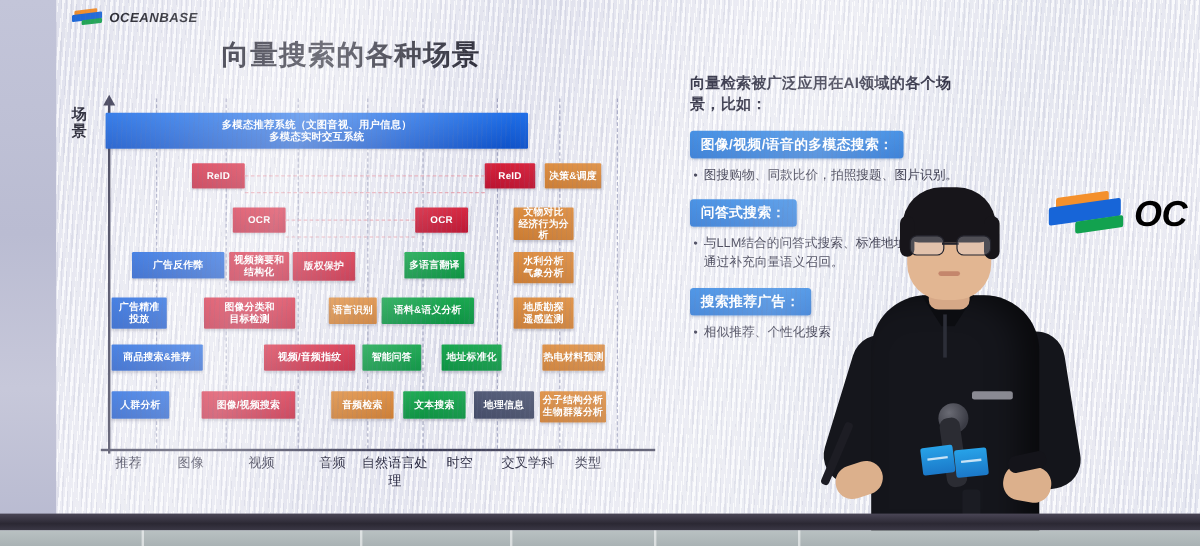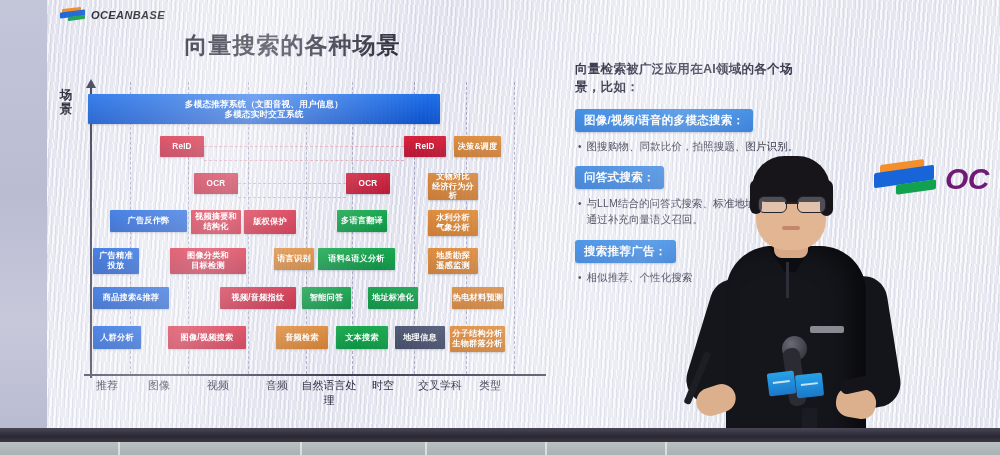--- a/index.html
+++ b/index.html
@@ -63,21 +63,21 @@
   .card-body{display:flex;gap:5px;margin-top:7px;padding-left:3px;}
   .bullet{color:#22223a;font-size:10px;line-height:1.1;padding-top:2px;}
   .card-text{font-size:10.6px;color:#16162c;line-height:1.5;font-weight:500;}
 
   
   .walllogo{position:absolute;left:874px;top:162px;display:flex;align-items:center;gap:9px;}
   .wl-mark{position:relative;width:62px;height:34px;}
   .wl1{position:absolute;left:6px;top:0;width:44px;height:10px;background:#f4902c;transform:skewY(-8deg);border-radius:2px;}
   .wl2{position:absolute;left:0;top:7px;width:60px;height:15px;background:#1765d8;transform:skewY(-8deg);border-radius:2px;}
   .wl3{position:absolute;left:22px;top:20px;width:40px;height:10px;background:#12a24f;transform:skewY(-8deg);border-radius:2px;}
-  .wl-txt{font-size:30px;font-weight:bold;font-style:italic;color:#701a75;letter-spacing:-.5px;}
+  .wl-txt{font-size:30px;font-weight:bold;font-style:italic;color:#000000;letter-spacing:-.5px;}
 
   
   .person{position:absolute;left:690px;top:150px;width:210px;height:305px;}
   .torso{position:absolute;left:36px;top:96px;width:140px;height:209px;background:#15161c;
     border-radius:46px 46px 6px 6px;box-shadow:inset -16px 0 26px rgba(0,0,0,.55);}
   .collar{position:absolute;left:78px;top:96px;width:44px;height:26px;background:#0c0d11;
     clip-path:polygon(0 0,100% 0,62% 100%,38% 100%);}
   .placket{position:absolute;left:96px;top:112px;width:3px;height:36px;background:#2c2e38;}
   .armL{position:absolute;left:8px;top:128px;width:52px;height:128px;background:#15161c;border-radius:24px;transform:rotate(17deg);}
   .armR{position:absolute;left:152px;top:126px;width:52px;height:132px;background:#14151b;border-radius:24px;transform:rotate(-9deg);}

